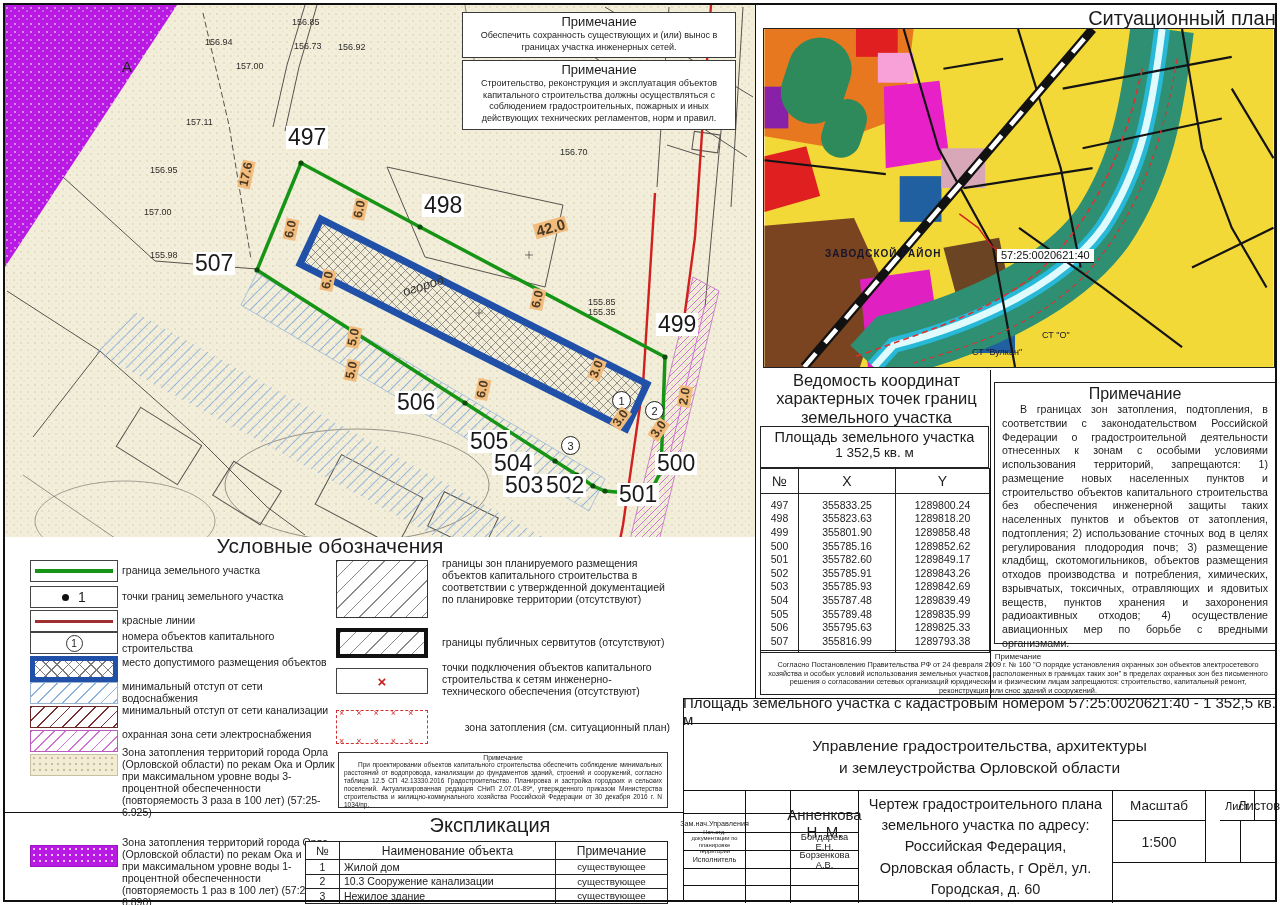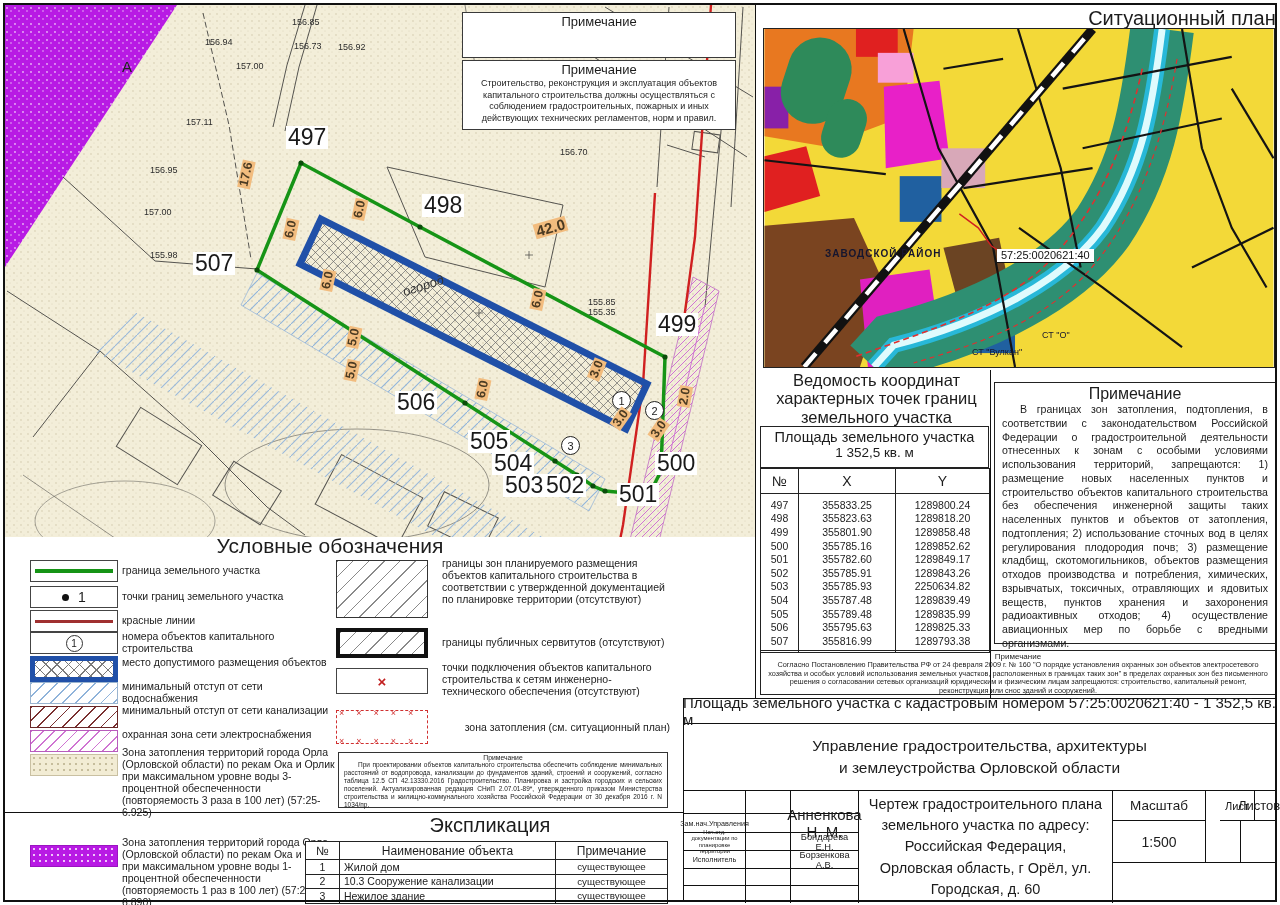--- a/index.html
+++ b/index.html
@@ -179,20 +179,21 @@
   <span class="elev" style="left:144px;top:208px;">157.00</span>
   <span class="elev" style="left:150px;top:251px;">155.98</span>
   <span class="elev" style="left:560px;top:148px;">156.70</span>
   <span class="elev" style="left:588px;top:298px;">155.85</span>
   <span class="elev" style="left:588px;top:308px;">155.35</span>
   <span class="abs" style="left:402px;top:278px;font-size:13px;font-style:italic;transform:rotate(-18deg);color:#333;">огород</span>
   <span class="abs" style="left:122px;top:58px;font-size:15px;color:#222;">А</span>
 
   <div class="abs note" style="left:462px;top:12px;width:274px;height:46px;">
     <div class="nt">Примечание</div>
+    <div class="nb">Обеспечить сохранность существующих и (или) вынос в границах участка инженерных сетей.</div>
   </div>
   <div class="abs note" style="left:462px;top:60px;width:274px;height:70px;">
     <div class="nt">Примечание</div>
     <div class="nb">Строительство, реконструкция и эксплуатация объектов капитального строительства должны осуществляться с соблюдением градостроительных, пожарных и иных действующих технических регламентов, норм и правил.</div>
   </div>
 
   <div class="abs" style="left:755px;top:5px;height:693px;border-left:1.5px solid #111;"></div>
   <div class="abs" style="left:990px;top:370px;height:328px;border-left:1.5px solid #111;"></div>
   <div class="abs" style="left:5px;top:812px;width:678px;border-top:1.5px solid #111;"></div>
   <div class="abs" style="left:683px;top:698px;height:204px;border-left:1.5px solid #111;"></div>
@@ -295,21 +296,21 @@
           <td>1289849.17</td>
         </tr>
     <tr>
           <td>502</td>
           <td>355785.91</td>
           <td>1289843.26</td>
         </tr>
     <tr>
           <td>503</td>
           <td>355785.93</td>
-          <td>2250634.82</td>
+          <td>1289842.69</td>
         </tr>
     <tr>
           <td>504</td>
           <td>355787.48</td>
           <td>1289839.49</td>
         </tr>
     <tr>
           <td>505</td>
           <td>355789.48</td>
           <td>1289835.99</td>

